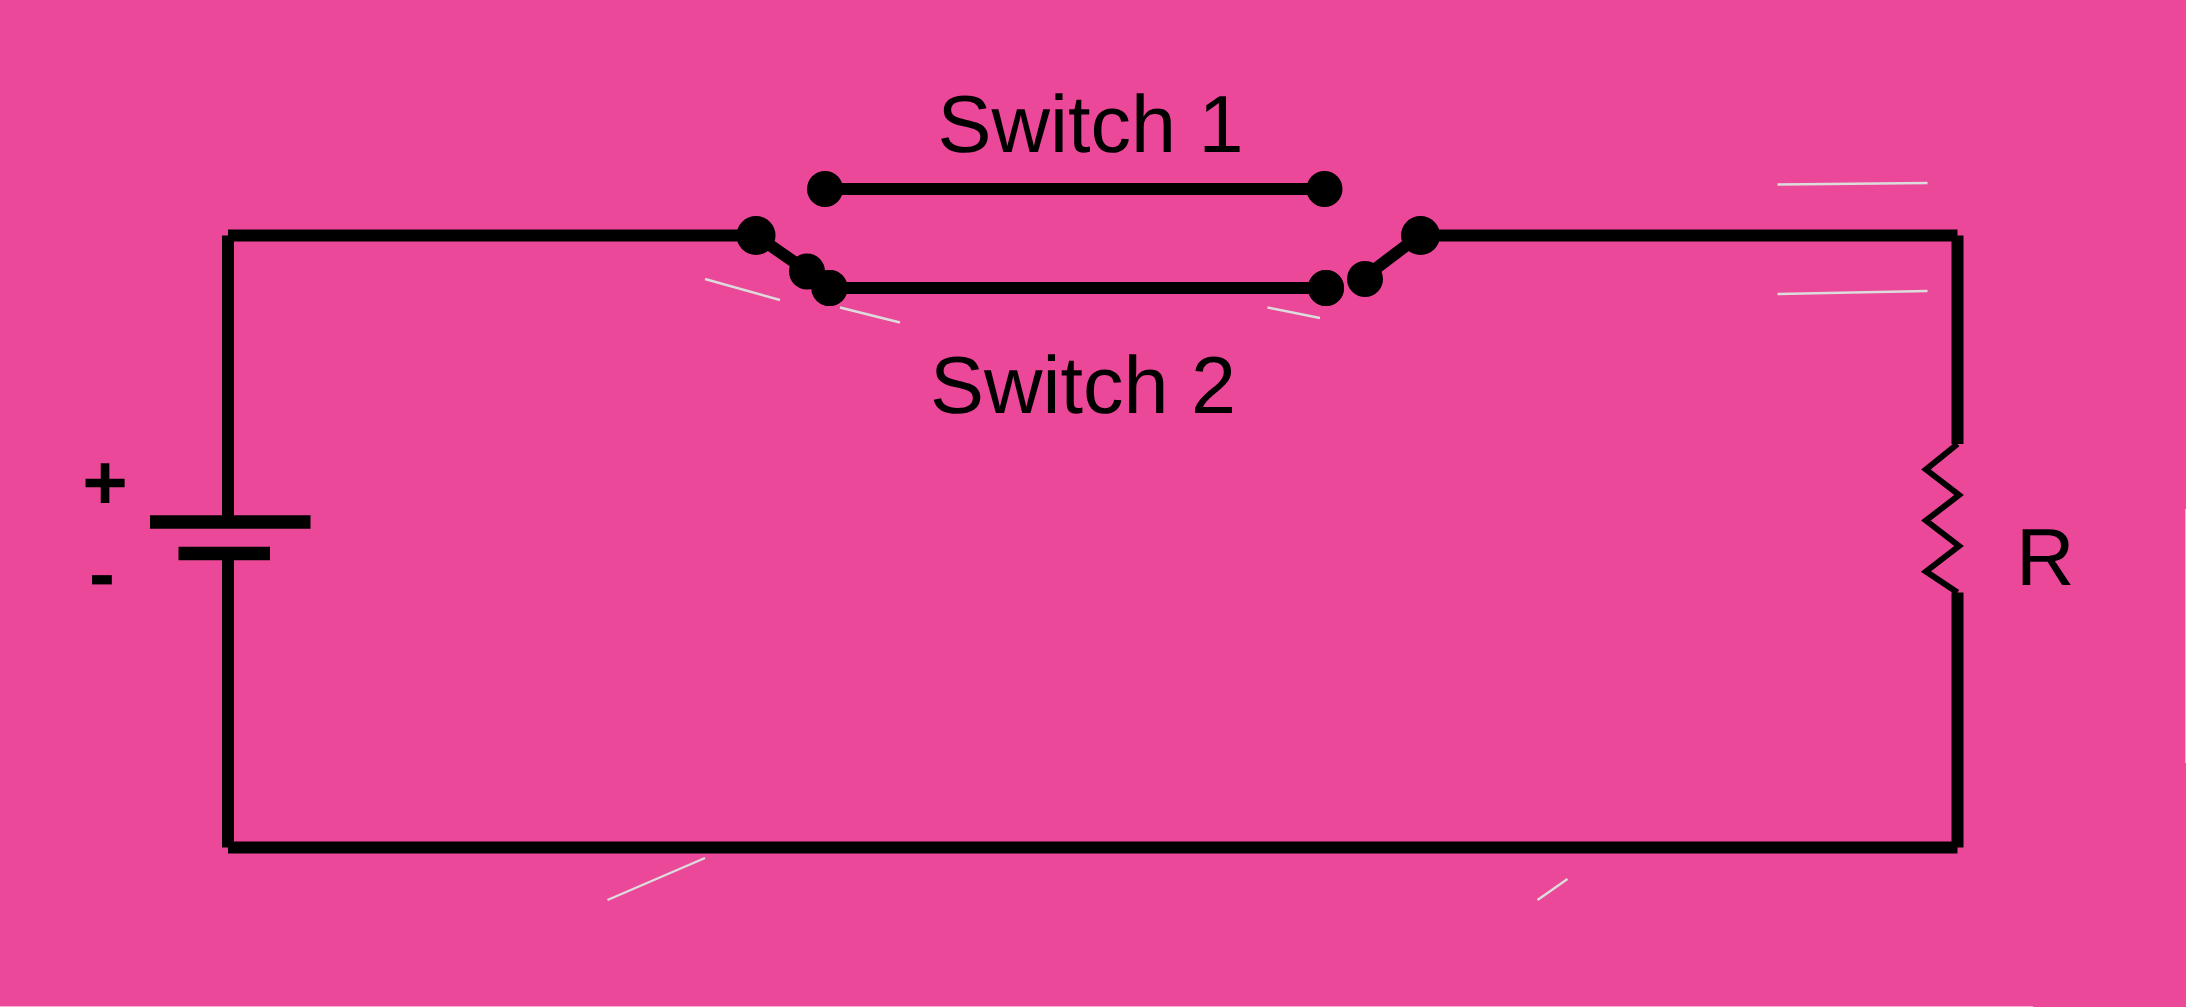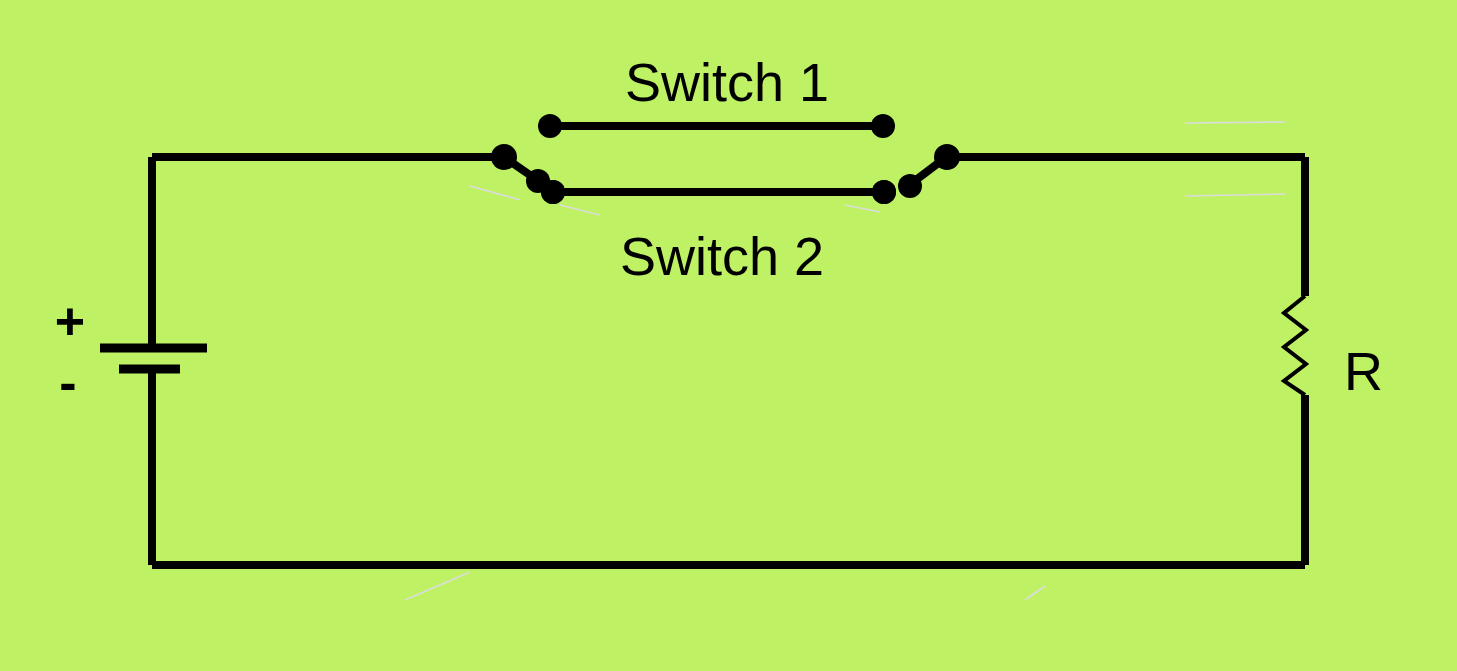--- a/index.html
+++ b/index.html
@@ -8,21 +8,21 @@
     padding: 0;
     background: #ffffff;
   }
   body {
     font-family: "Liberation Sans", sans-serif;
   }
   #canvas {
     position: relative;
     width: 1457px;
     height: 671px;
-    background: #bef264;
+    background: #ec4899;
     overflow: hidden;
   }
   #circuit-svg {
     position: absolute;
     left: 0;
     top: 0;
     width: 1457px;
     height: 671px;
     display: block;
   }

